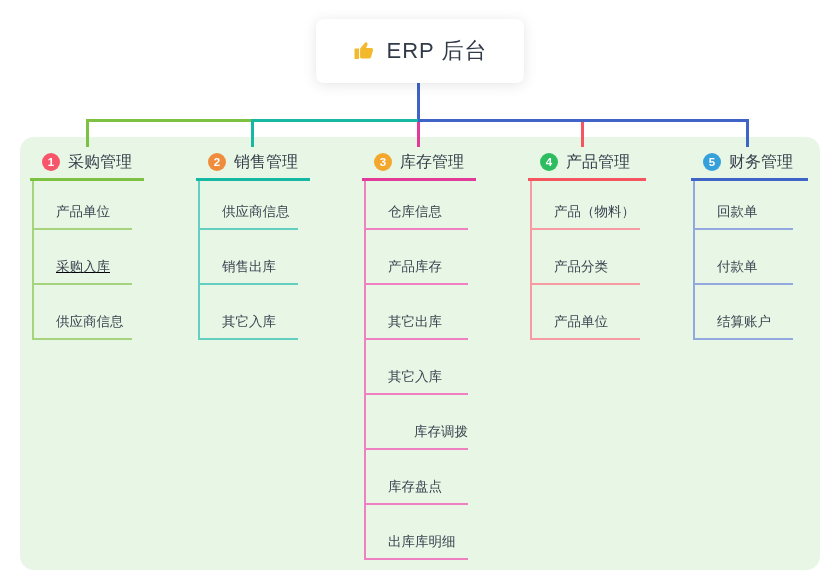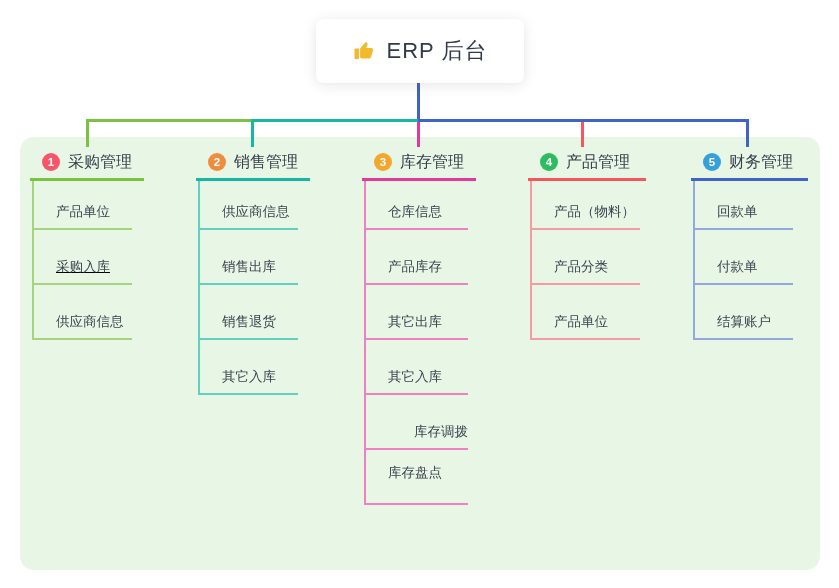--- a/index.html
+++ b/index.html
@@ -108,23 +108,20 @@
       <span class="branch-label">销售管理</span>
     </div>
     <div class="children" style="border-left-color: rgb(99, 207, 192);">
       <div class="child" style="border-bottom-color: rgb(99, 207, 192);">
         <span>供应商信息</span>
         </div>
       <div class="child" style="border-bottom-color: rgb(99, 207, 192);">
         <span>销售出库</span>
         </div>
       <div class="child" style="border-bottom-color: rgb(99, 207, 192);">
-        <span>销售退货</span>
-        </div>
-      <div class="child" style="border-bottom-color: rgb(99, 207, 192);">
         <span>其它入库</span>
         </div>
     </div>
   </div>
 
   <div class="branch b3">
     <div class="branch-header" style="border-bottom-color: rgb(226, 58, 152);">
       <span class="badge" style="background: rgb(243, 167, 44);">3</span>
       <span class="branch-label">库存管理</span>
     </div>
@@ -137,22 +134,25 @@
         </div>
       <div class="child" style="border-bottom-color: rgb(240, 128, 193);">
         <span>其它出库</span>
         </div>
       <div class="child" style="border-bottom-color: rgb(240, 128, 193);">
         <span>其它入库</span>
         </div>
       <div class="child" style="border-bottom-color: rgb(240, 128, 193); justify-content: flex-end;">
         <span>库存调拨</span>
         </div>
-      <div class="child" style="border-bottom-color: rgb(240, 128, 193); align-items: center;">
+      <div class="child" style="border-bottom-color: rgb(240, 128, 193);">
         <span>库存盘点</span>
+        </div>
+      <div class="child" style="border-bottom-color: rgb(240, 128, 193);">
+        <span>出库库明细</span>
         </div>
     </div>
   </div>
 
   <div class="branch b4">
     <div class="branch-header" style="border-bottom-color: rgb(244, 85, 94);">
       <span class="badge" style="background: rgb(45, 189, 96);">4</span>
       <span class="branch-label">产品管理</span>
     </div>
     <div class="children" style="border-left-color: rgb(248, 154, 162);">

